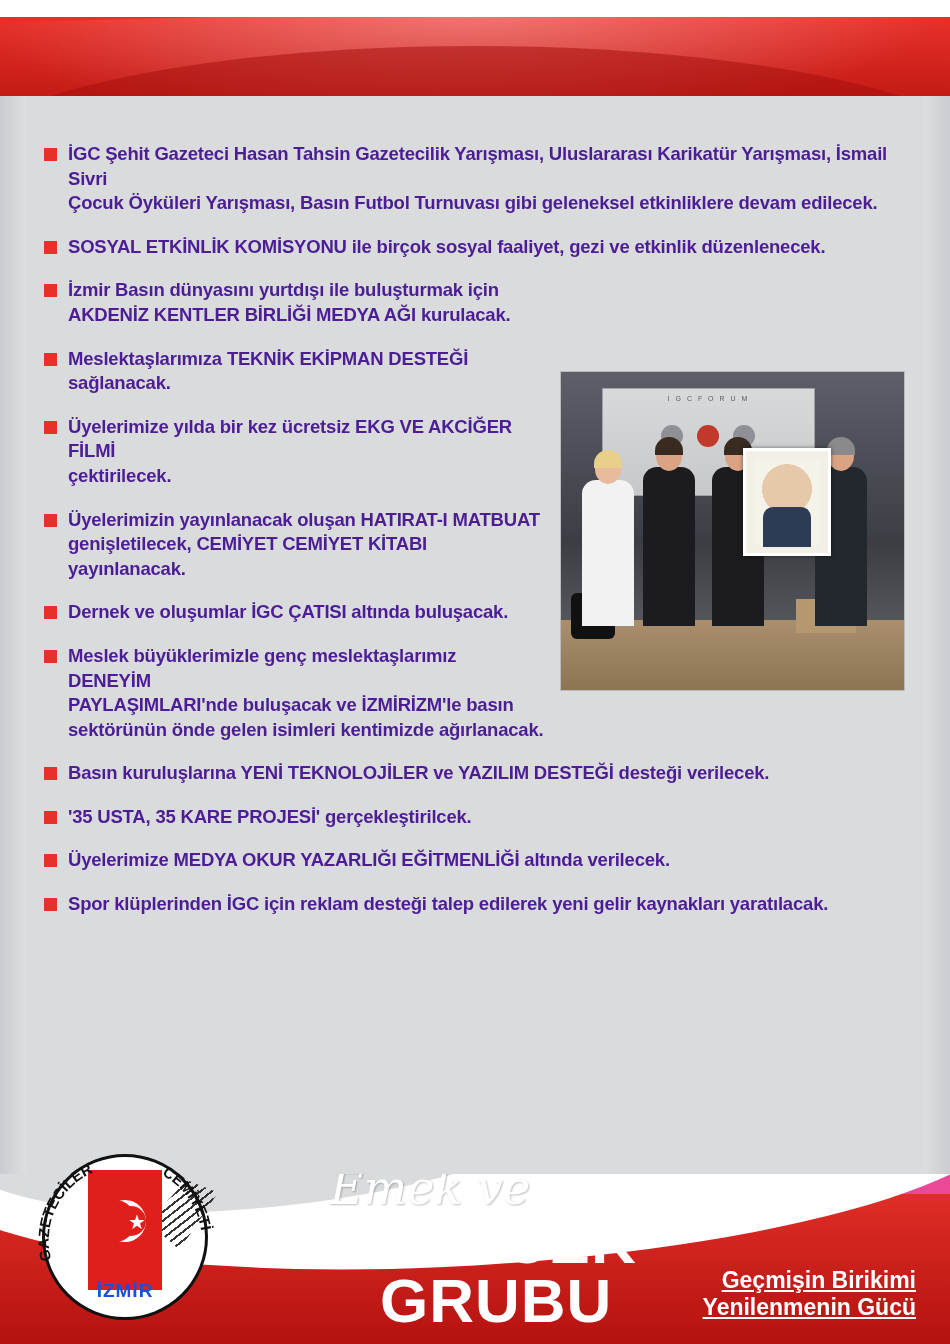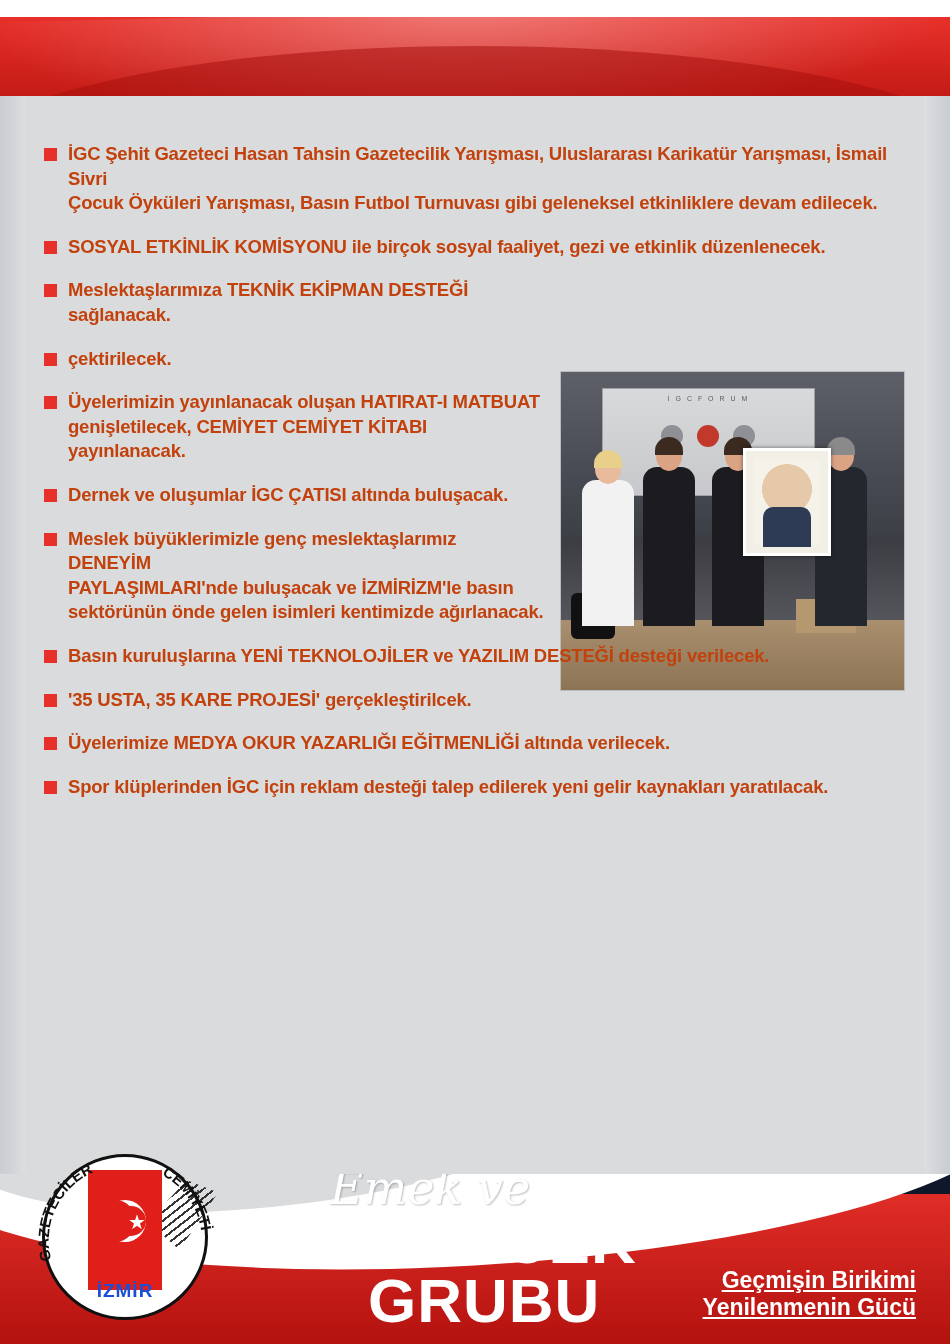--- a/index.html
+++ b/index.html
@@ -62,21 +62,21 @@
     left: 44px; top: 46px;
     width: 860px;
   }
 
   .bullet-row {
     position: relative;
     padding-left: 24px;
     margin-bottom: 19px;
     font-size: 18.5px;
     line-height: 1.33;
-    color: #c2410c;
+    color: #4c1d95;
     font-weight: 600;
     letter-spacing: -0.2px;
   }
   .bullet-row .sq {
     position: absolute;
     left: 0; top: 6px;
     width: 13px; height: 13px;
     background: #e8302a;
   }
   .bullet-row .txt { display: block; }
@@ -168,21 +168,21 @@
   .ph-box {
     position:absolute; right: 14%; bottom: 18%;
     width: 60px; height: 34px; background:#b5986f;
   }
 
   
   .bottom {
     position: absolute;
     left: 0; right: 0; bottom: 0;
     height: 170px;
-    background: #0f172a;
+    background: #ec4899;
     overflow: hidden;
   }
   .bottom .redblock {
     position: absolute;
     left: 0; right: 0; bottom: 0; height: 150px;
     background: linear-gradient(180deg, #e02d27 0%, #b3120f 100%);
   }
   .bottom .whitecurve {
     position: absolute;
     left: -8%; top: -58px;
@@ -265,21 +265,21 @@
     margin-bottom: 2px;
     text-shadow: 1px 1px 2px rgba(0,0,0,.25);
   }
   .brand .big1, .brand .big2 {
     font-size: 62px;
     font-weight: 800;
     color: #ffffff;
     line-height: 0.94;
     letter-spacing: 1px;
   }
-  .brand .big2 { margin-left: 38px; }
+  .brand .big2 { margin-left: 50px; }
 
   .tagline {
     position: absolute;
     right: 34px; bottom: 22px;
     text-align: right;
     color: #ffffff;
     font-size: 23px;
     font-weight: 800;
     line-height: 1.2;
     text-decoration: underline;
@@ -342,28 +342,34 @@
         <span class="txt">İGC Şehit Gazeteci Hasan Tahsin Gazetecilik Yarışması, Uluslararası Karikatür Yarışması, İsmail Sivri</span>
         <span class="txt">Çocuk Öyküleri Yarışması,  Basın Futbol Turnuvası gibi geleneksel etkinliklere devam edilecek.</span>
       </div>
 
       <div class="bullet-row">
         <span class="sq"></span>
         <span class="txt">SOSYAL ETKİNLİK KOMİSYONU ile birçok sosyal faaliyet, gezi ve etkinlik düzenlenecek.</span>
       </div>
 
 
-
       <div class="bullet-row narrow">
         <span class="sq"></span>
+        <span class="txt">İzmir Basın dünyasını yurtdışı ile buluşturmak için</span>
+        <span class="txt">AKDENİZ KENTLER BİRLİĞİ MEDYA AĞI kurulacak.</span>
+      </div>
+
+      <div class="bullet-row narrow">
+        <span class="sq"></span>
         <span class="txt">Meslektaşlarımıza TEKNİK EKİPMAN DESTEĞİ sağlanacak.</span>
       </div>
 
       <div class="bullet-row narrow">
         <span class="sq"></span>
+        <span class="txt">Üyelerimize yılda bir kez ücretsiz EKG VE AKCİĞER FİLMİ</span>
         <span class="txt">çektirilecek.</span>
       </div>
 
       <div class="bullet-row narrow">
         <span class="sq"></span>
         <span class="txt">Üyelerimizin yayınlanacak oluşan HATIRAT-I MATBUAT</span>
         <span class="txt">genişletilecek,  CEMİYET CEMİYET KİTABI yayınlanacak.</span>
       </div>
 
       <div class="bullet-row">

